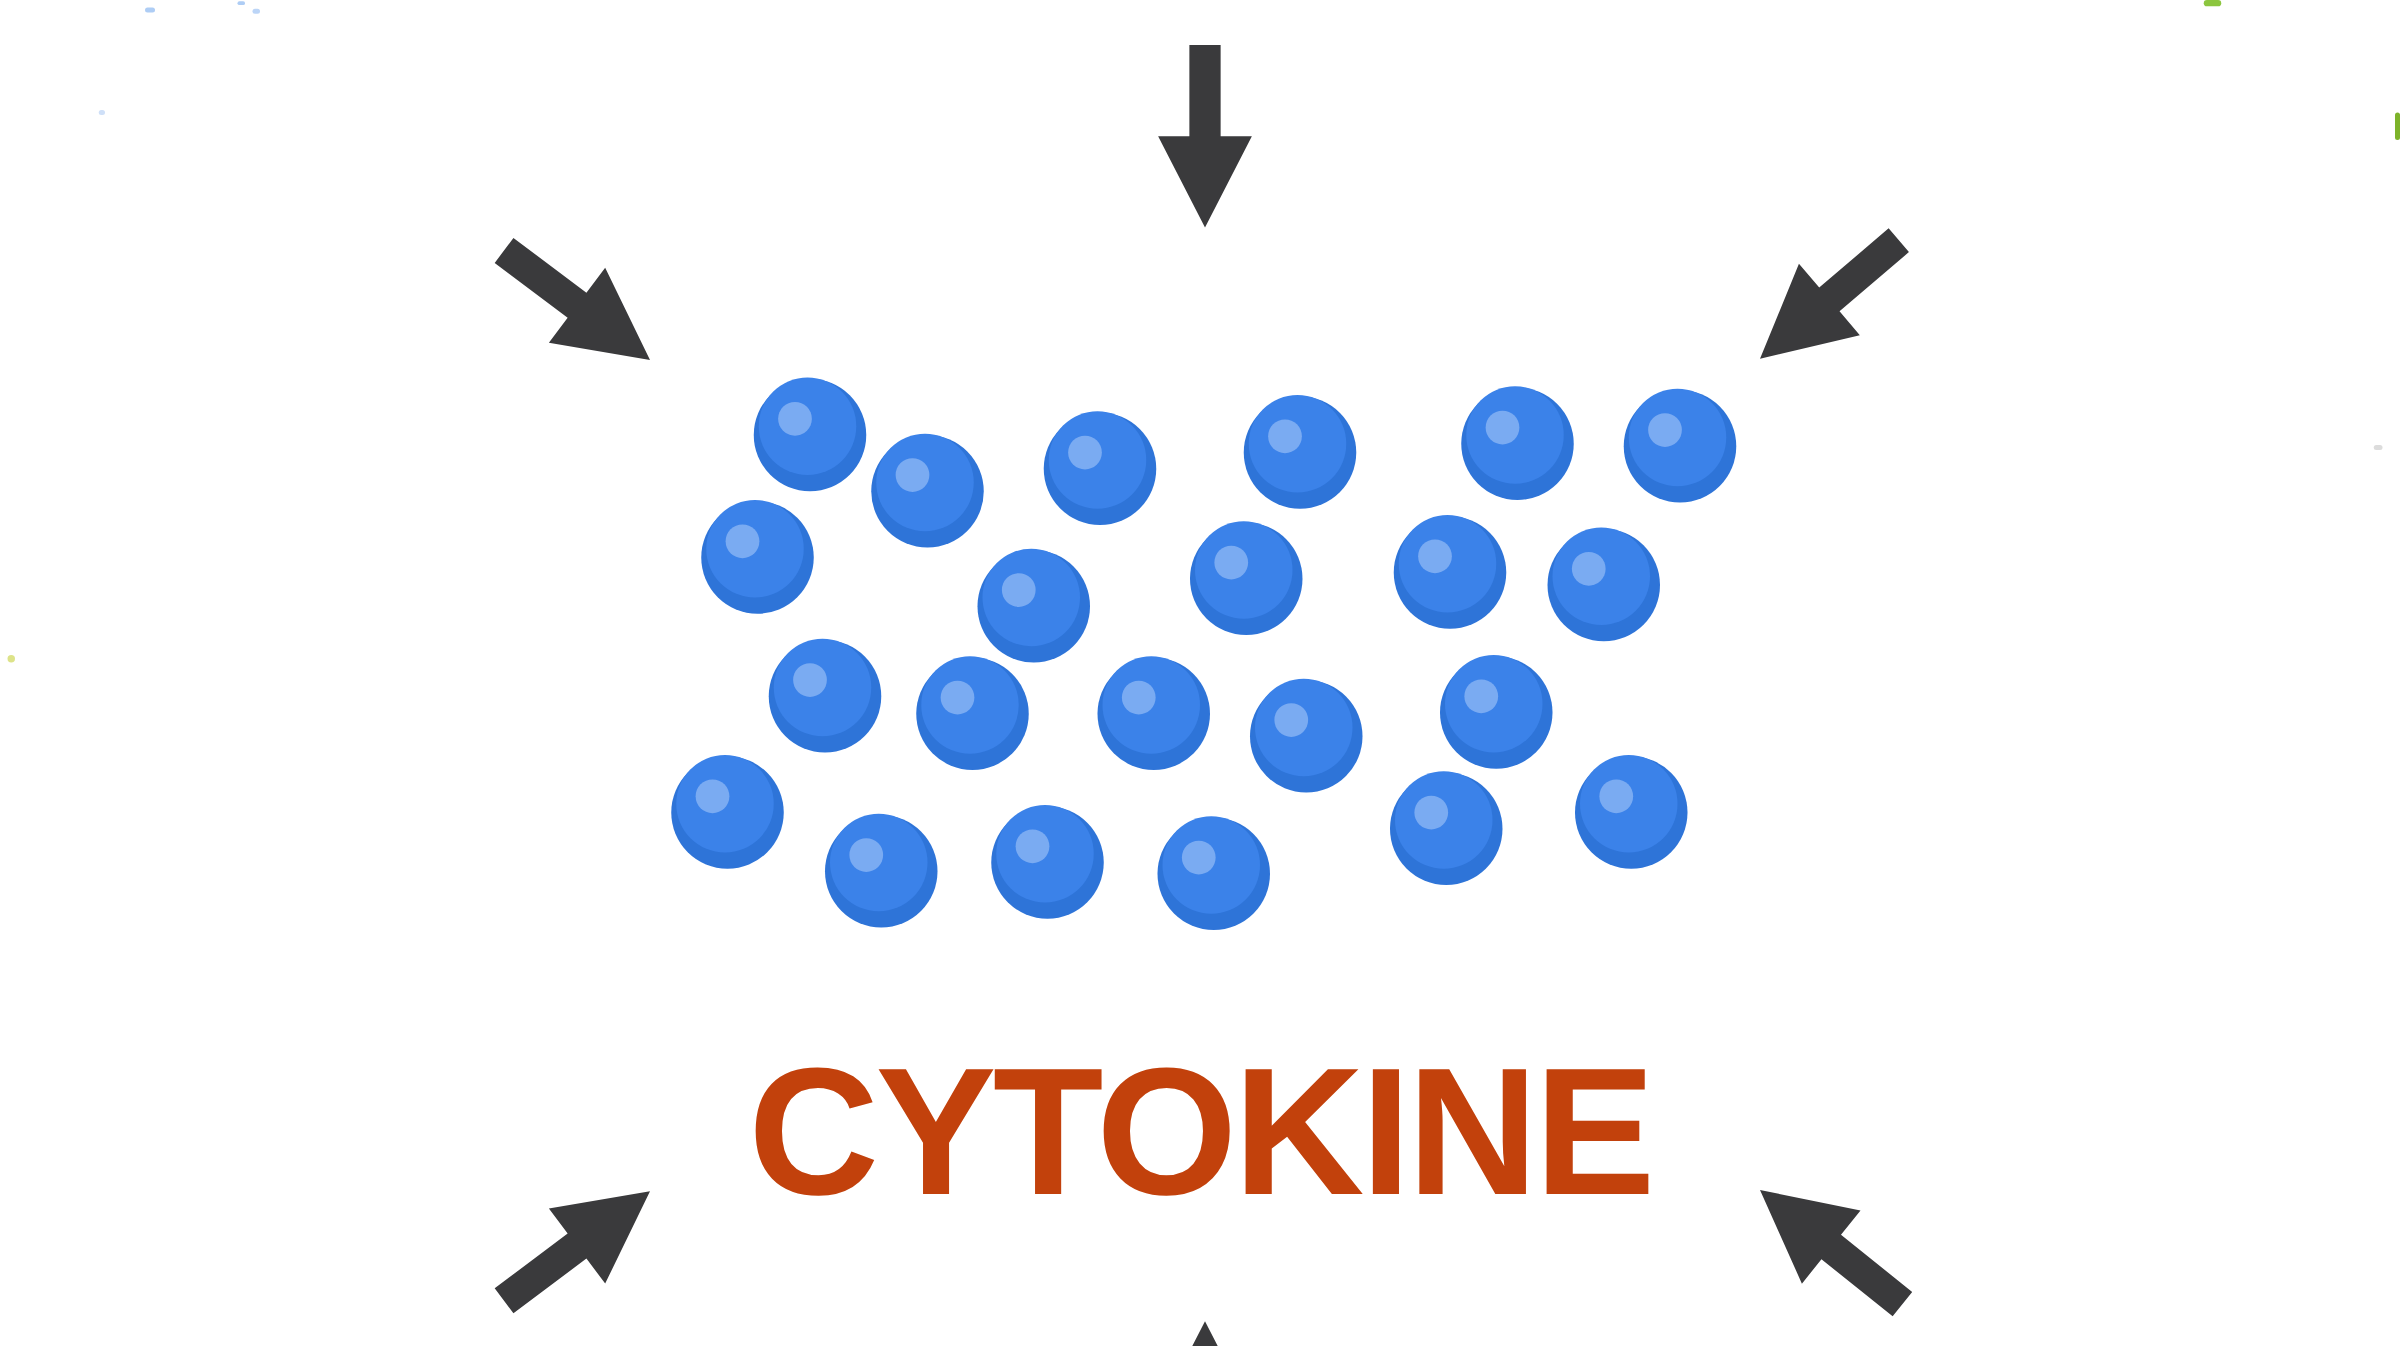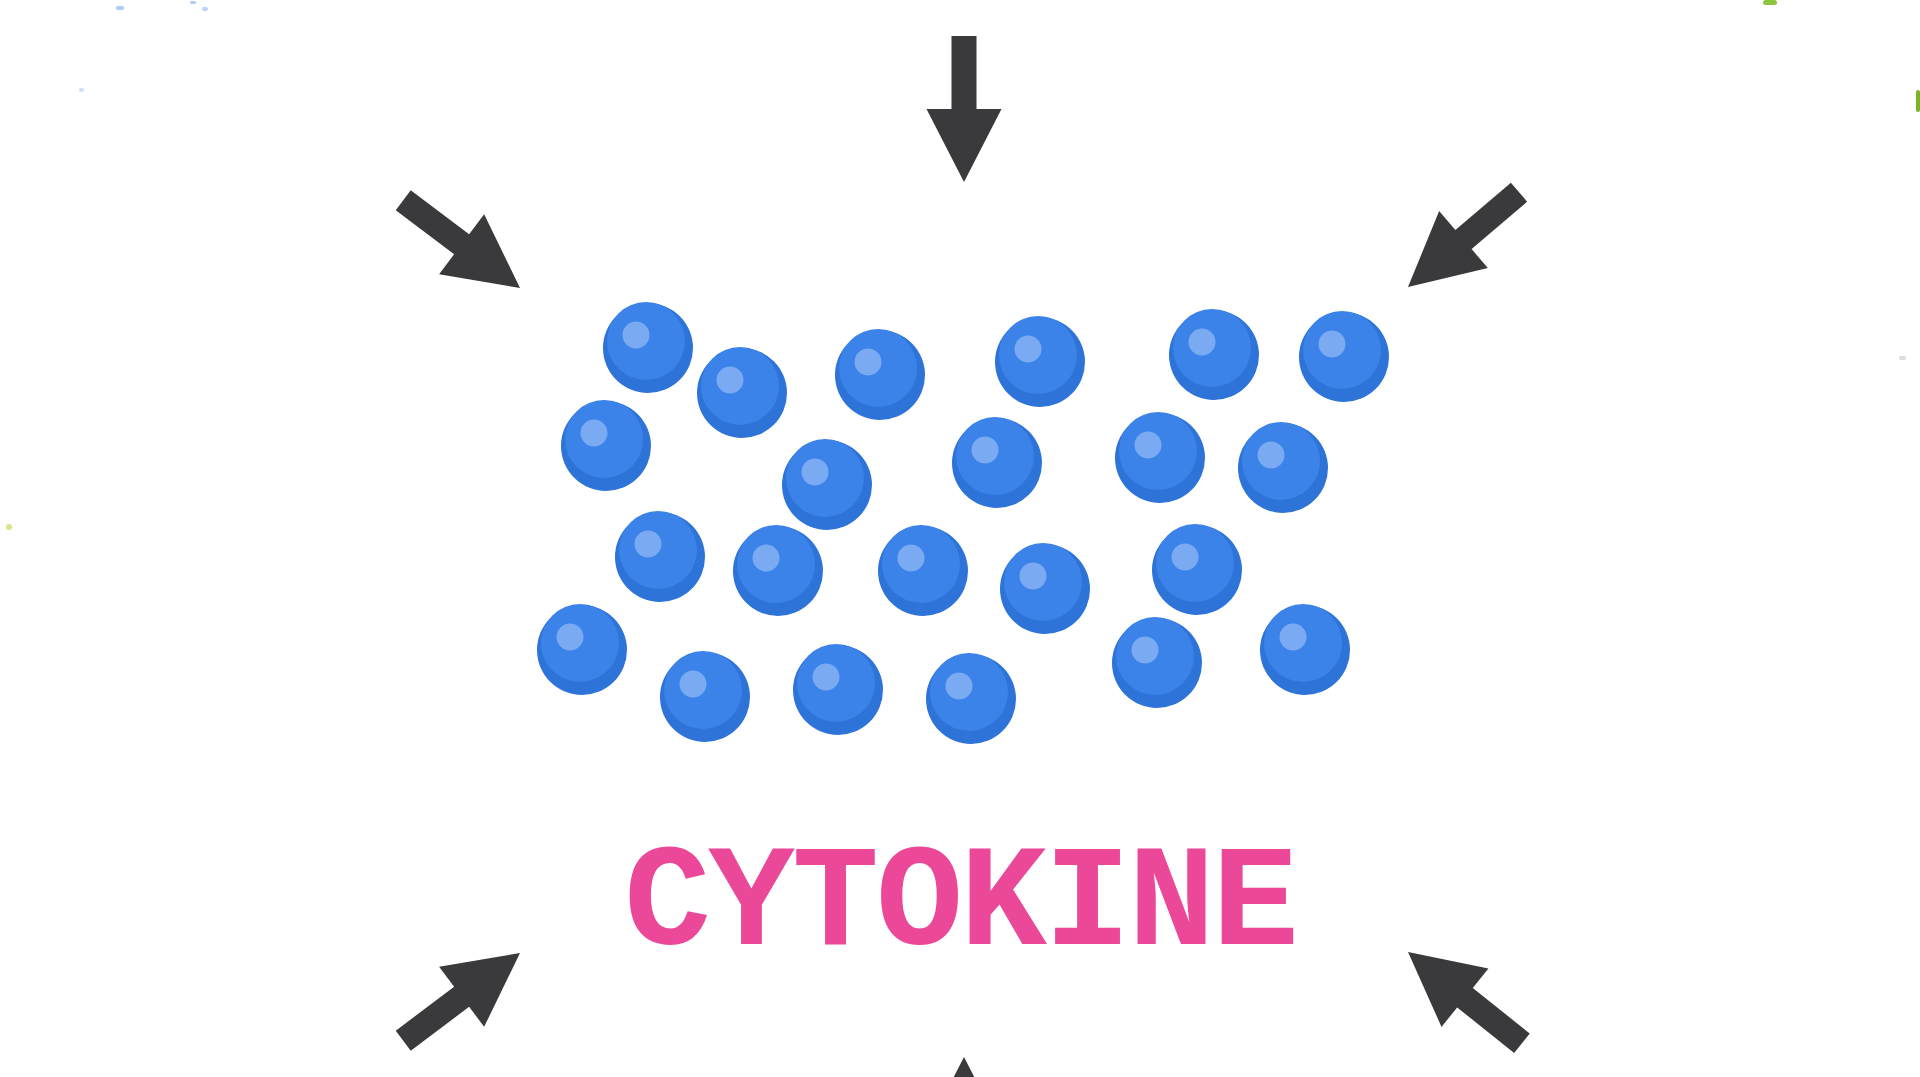--- a/index.html
+++ b/index.html
@@ -168,14 +168,14 @@
           <circle cx="-2" cy="-7" r="39" fill="#3b82e9"></circle>
           <circle cx="-12" cy="-13" r="13.5" fill="#7aabf2"></circle>
         </g>
         <g transform="translate(1305,650)">
           <circle r="45" fill="#2e74d8"></circle>
           <circle cx="-2" cy="-7" r="39" fill="#3b82e9"></circle>
           <circle cx="-12" cy="-13" r="13.5" fill="#7aabf2"></circle>
         </g>
       </g>
   </svg>
-  <div class="caption" style="color: #ec4899; font-family: Liberation Mono, monospace;">CYTOKINE</div>
+  <div class="caption" style="color: #c2410c;">CYTOKINE</div>
 </div>
 
 </body></html>

